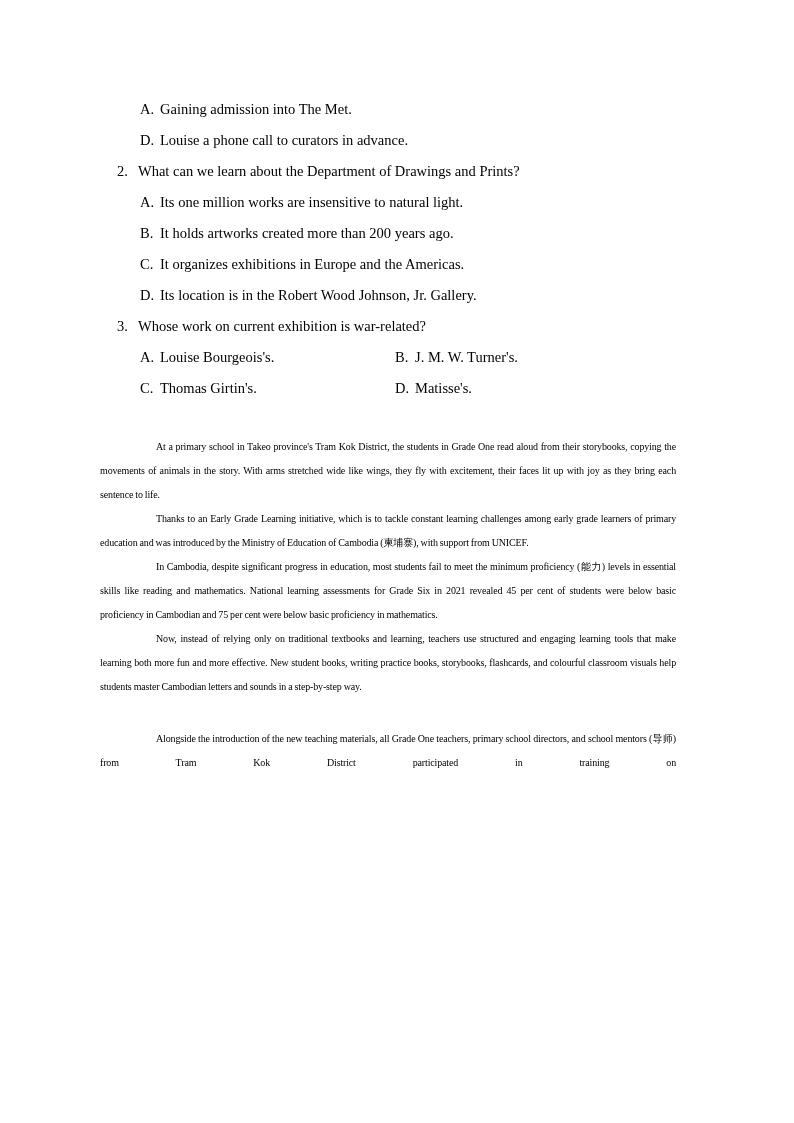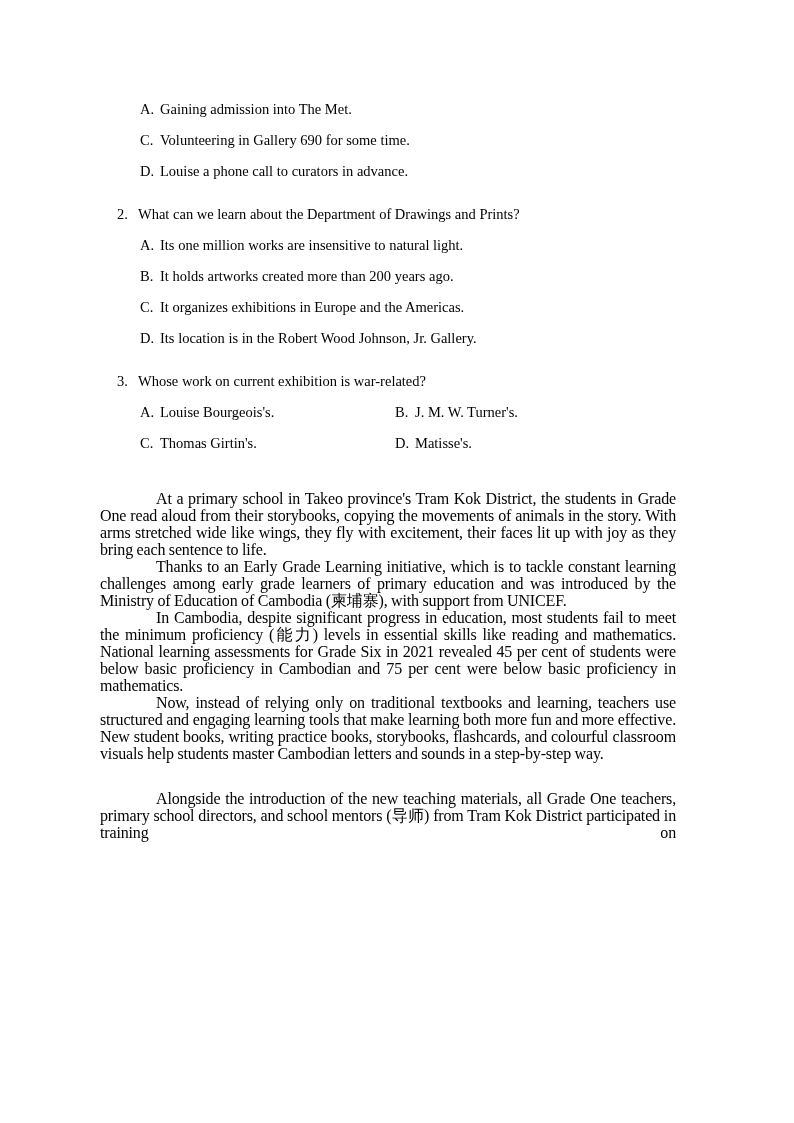--- a/index.html
+++ b/index.html
@@ -18,49 +18,46 @@
     left: 100px;
     top: 94px;
     width: 576px;
   }
   .qline, .optline, .q3row {
     line-height: 31px;
     font-size: 14.5px;
     white-space: nowrap;
   }
   .optline { padding-left: 40px; }
-  .qline   { padding-left: 17px; margin-top: 12px; }
+  .qline   { padding-left: 17px; }
   .qnum    { display: inline-block; min-width: 21px; }
   .optlabel{ display: inline-block; min-width: 20px; }
   .q3row   { padding-left: 40px; display: flex; }
   .q3row .cell1 { width: 255px; }
   .q3row .cell2 { flex: 1; }
   .passage { margin-top: 31px; }
   .para {
-    font-size: 16px;
-    line-height: 17px;
+    font-size: 10px;
+    line-height: 24px;
     text-align: justify;
     text-indent: 56px;
     letter-spacing: -0.15px;
     word-spacing: -0.3px;
   }
   .para-cont { text-align-last: justify; margin-top: 28px; }
 </style>
 </head>
 <body>
 
 <div class="page">
   <div class="content">
 
     <div>
       <div class="optline">
         <span class="optlabel">A.</span><span>Gaining admission into The Met.</span>
-      </div>
-      <div class="optline">
-        <span class="optlabel">C.</span><span>Volunteering in Gallery 690 for some time.</span>
       </div>
       <div class="optline">
         <span class="optlabel">D.</span><span>Louise a phone call to curators in advance.</span>
       </div>
     </div>
 
     <div class="qline">
       <span class="qnum">2.</span><span>What can we learn about the Department of Drawings and Prints?</span>
     </div>
     <div>

